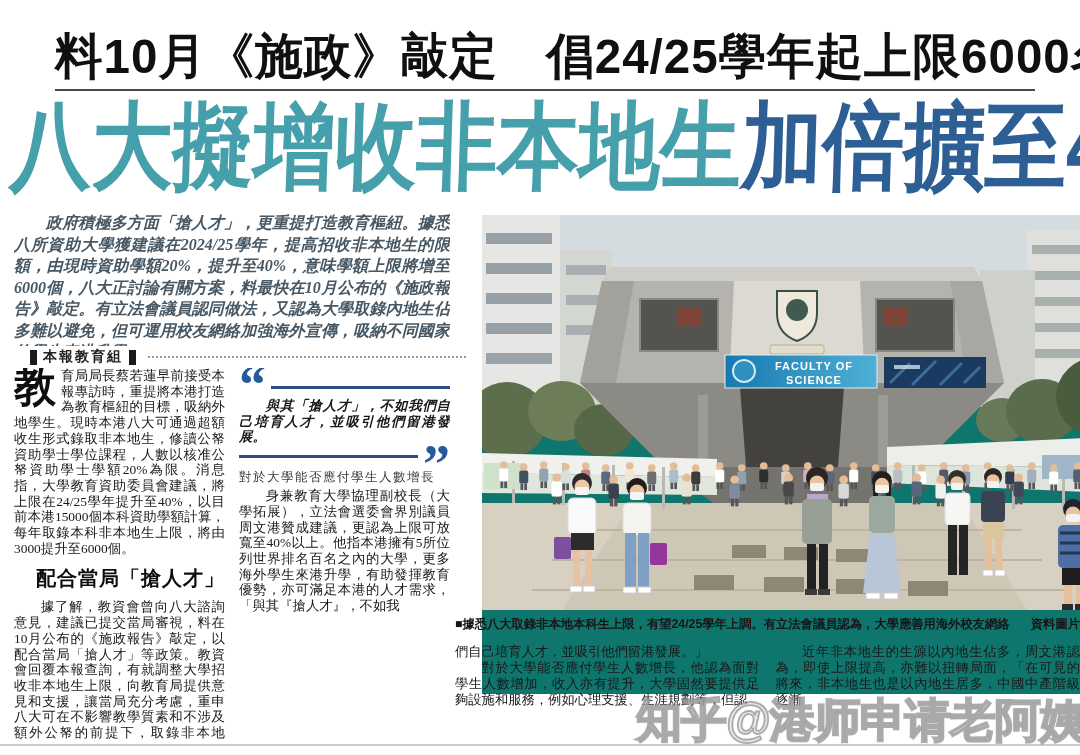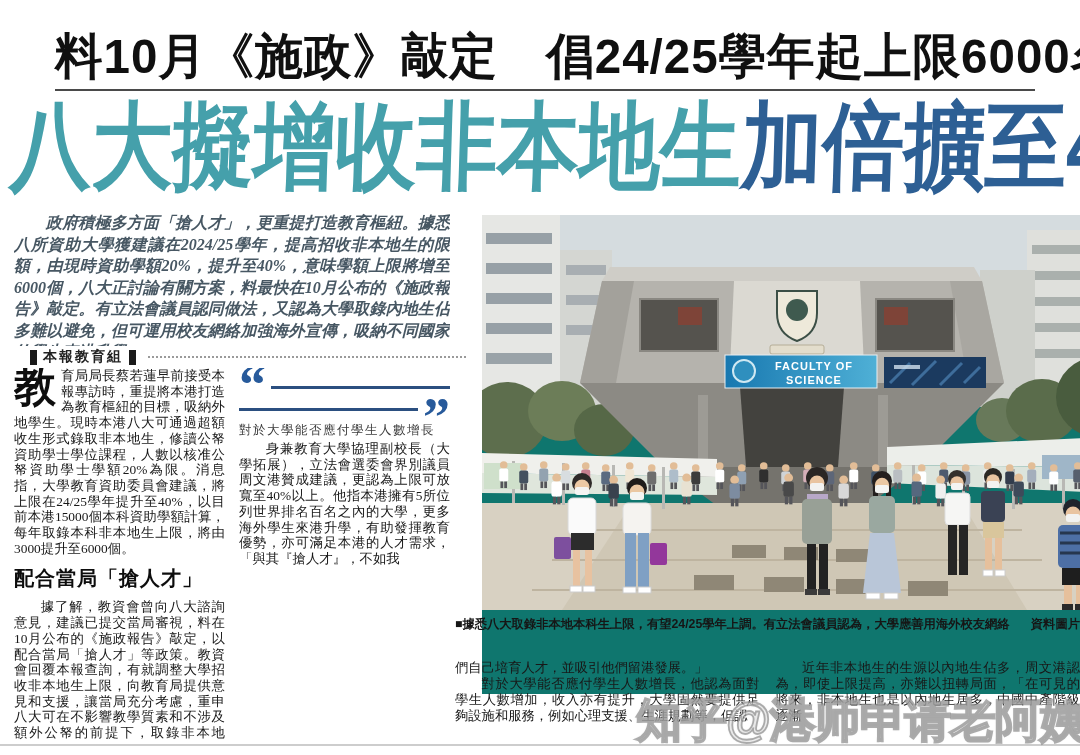--- a/index.html
+++ b/index.html
@@ -24,42 +24,42 @@
   .byline-text{font-family:"Liberation Sans",sans-serif;font-weight:bold;font-size:14px;color:#222;letter-spacing:2px;}
   .byline-dots{flex:1;border-top:2px dotted #9a9a9a;height:0;margin-left:6px;}
   
   .cols{position:absolute;left:14px;top:368px;width:436px;height:374px;overflow:hidden;display:flex;gap:14px;}
   .col{flex:1;overflow:hidden;}
   .col p{margin:0;font-size:13.4px;line-height:15.7px;text-align:justify;color:#181818;}
   .col p.ind{text-indent:2em;}
   .dropcap{float:left;font-family:"Liberation Sans",sans-serif;font-weight:bold;
            font-size:42px;line-height:34px;margin:2px 5px 0 0;color:#0e0e0e;}
   .subhead{margin:9px 0 7px;font-family:"Liberation Sans",sans-serif;font-weight:bold;
-           font-size:20px;color:#0d0d0d;text-align:left;letter-spacing:1px;}
+           font-size:20px;color:#0d0d0d;text-align:right;letter-spacing:1px;}
   
   .pq{margin:8px 0 2px;}
   .pq-top,.pq-bottom{display:flex;align-items:center;gap:5px;}
   .q-glyph{font-family:"Liberation Serif",serif;font-weight:bold;color:#275a9b;
            font-size:54px;line-height:18px;height:22px;overflow:visible;}
   .pq-rule{flex:1;height:3px;background:#2b4f80;}
   .pq-text{margin:7px 0 5px;font-style:italic;font-weight:bold;font-size:17.5px;line-height:23px;
            color:#275a9b;text-align:justify;text-indent:2em;}
   .q-close{transform:translateY(10px);}
   .pq-attrib{margin-top:2px;font-family:"Liberation Sans",sans-serif;font-size:12.5px;
              color:#3c3c3c;letter-spacing:1.5px;}
   
   .photo{position:absolute;left:482px;top:215px;width:625px;height:479px;overflow:hidden;background:#0f766e;}
   .caption-row{position:absolute;left:455px;top:616px;width:625px;display:flex;
                justify-content:space-between;align-items:baseline;
                font-family:"Liberation Sans",sans-serif;font-weight:bold;font-size:12.3px;color:#161616;}
   .caption-text{white-space:nowrap;overflow:hidden;}
   .caption-credit{white-space:nowrap;margin-left:20px;}
   
   .bottom-cols{position:absolute;left:455px;top:644px;width:625px;height:96px;overflow:hidden;
-               display:flex;gap:16px;align-items:center;}
+               display:flex;gap:16px;}
   .bcol{flex:1;overflow:hidden;}
   .bcol p{margin:0;font-size:13.3px;line-height:15.9px;text-align:justify;color:#181818;}
   .bcol p.ind{text-indent:2em;}
   .bottom-rule{position:absolute;left:0;top:744px;width:1080px;height:2px;background:#cdcdcd;}
   
   .watermark{position:absolute;left:636px;top:690px;z-index:9;white-space:nowrap;
              font-family:"Liberation Sans",sans-serif;font-weight:bold;font-size:46px;letter-spacing:-1px;
              color:rgba(255,255,255,0.55);-webkit-text-stroke:1.8px rgba(115,115,115,0.55);
              text-shadow:0 0 2px rgba(110,110,110,0.35);}
   .banner-text{font-family:"Liberation Sans",sans-serif;font-weight:bold;fill:#ffffff;letter-spacing:1px;}
@@ -91,20 +91,21 @@
       <h3 class="subhead">配合當局「搶人才」</h3>
       <p class="ind">據了解，教資會曾向八大諮詢意見，建議已提交當局審視，料在10月公布的《施政報告》敲定，以配合當局「搶人才」等政策。教資會回覆本報查詢，有就調整大學招收非本地生上限，向教育局提供意見和支援，讓當局充分考慮，重申八大可在不影響教學質素和不涉及額外公帑的前提下，取錄非本地生。</p>
 
     </div>
     <div class="col">
       <div class="pq">
         <div class="pq-top">
           <span class="q-glyph">“</span>
           <span class="pq-rule"></span>
         </div>
+        <p class="pq-text">與其「搶人才」，不如我們自己培育人才，並吸引他們留港發展。</p>
         <div class="pq-bottom">
           <span class="pq-rule"></span>
           <span class="q-glyph q-close">”</span>
         </div>
         <div class="pq-attrib">對於大學能否應付學生人數增長</div>
       </div>
       <p class="ind">身兼教育大學協理副校長（大學拓展），立法會選委會界別議員周文港贊成建議，更認為上限可放寬至40%以上。他指本港擁有5所位列世界排名百名之內的大學，更多海外學生來港升學，有助發揮教育優勢，亦可滿足本港的人才需求，「與其『搶人才』，不如我</p>
     </div>
   </div>
 

